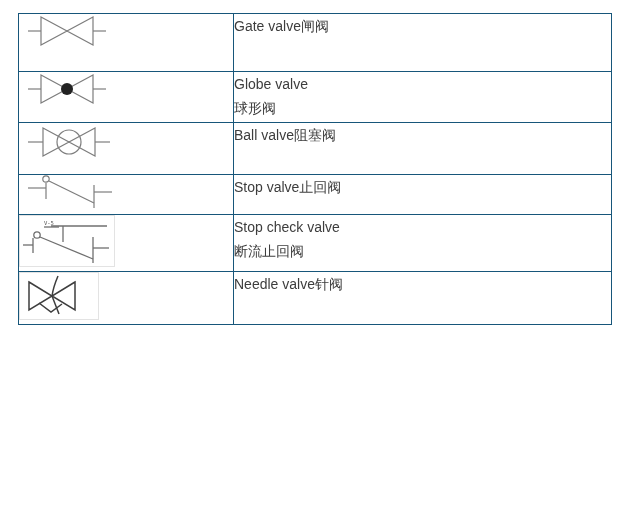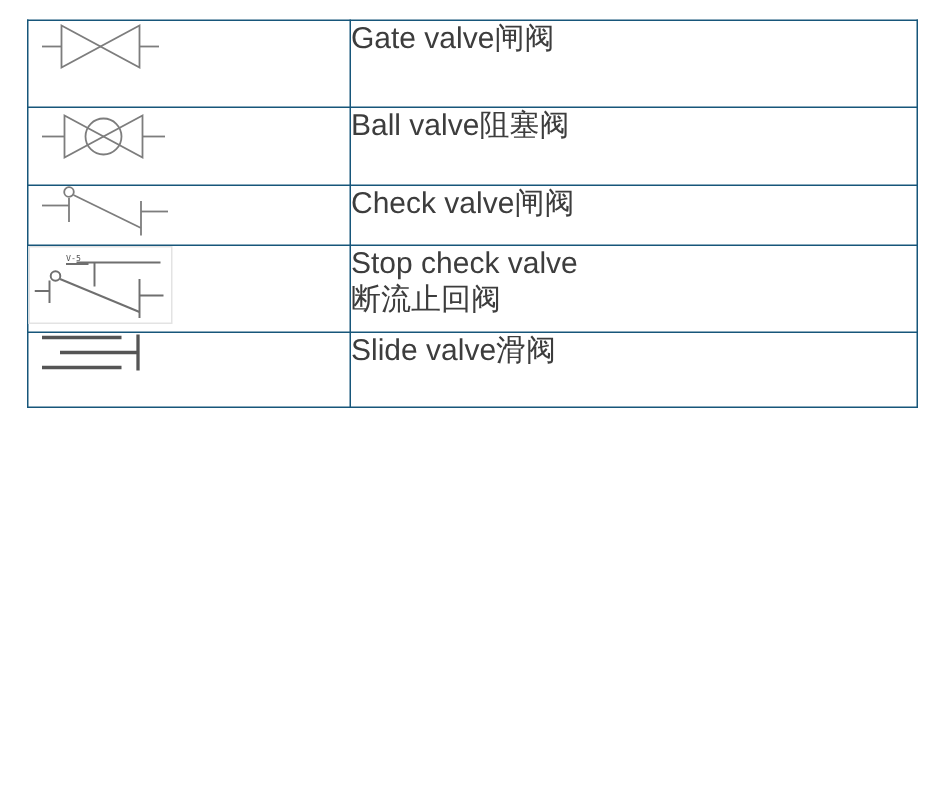--- a/index.html
+++ b/index.html
@@ -2,21 +2,21 @@
 <html><head>
 <meta charset="utf-8">
 <style>
   html,body{margin:0;padding:0;background:#fff;}
   .page{position:relative;width:631px;height:526px;background:#fff;overflow:hidden;
         font-family:"Liberation Sans","DejaVu Sans",sans-serif;}
   table.valve-table{position:absolute;left:18px;top:13px;width:594px;
         border-collapse:collapse;table-layout:fixed;}
   table.valve-table td{border:1.5px solid #17567a;vertical-align:top;padding:0;}
   td.sym-cell{width:214px;vertical-align:middle;padding-left:20px;}
-  td.label-cell{padding:12px 10px 0 25px;color:#3d3d3d;font-size:20px;line-height:24px;}
+  td.label-cell{padding:12px 10px 0 25px;color:#3d3d3d;font-size:14px;line-height:24px;}
   .lbl{white-space:nowrap;}
   svg{display:block;}
   .plain-sym{margin-left:9px;}
   .m2{margin-left:2px;}
   .sym-box{display:inline-block;border:1px solid #e3e3e3;background:#fff;padding:2px 3px;}
   
   .s-light line,.s-light polyline,.s-light polygon,.s-light path,.s-light circle
       {stroke:#7d7d7d;stroke-width:1.2;fill:none;}
   .s-mid line,.s-mid polyline,.s-mid polygon,.s-mid path,.s-mid circle
       {stroke:#6f6f6f;stroke-width:1.3;fill:none;}
@@ -44,20 +44,35 @@
         <polygon points="65,3 39,17 65,31"></polygon>
         <line x1="65" y1="17" x2="78" y2="17"></line>
       </svg>
     </td>
     <td class="label-cell">
       <div class="lbl">Gate valve闸阀</div>
     </td>
   </tr>
 
 
+  <tr style="height:51px">
+    <td class="sym-cell">
+      <svg class="plain-sym s-light" width="78" height="34" viewBox="0 0 78 34">
+        <line x1="0" y1="17" x2="13" y2="17"></line>
+        <polygon points="13,3 39,17 13,31"></polygon>
+        <polygon points="65,3 39,17 65,31"></polygon>
+        <line x1="65" y1="17" x2="78" y2="17"></line>
+        <circle class="fill-black" cx="39" cy="17" r="6"></circle>
+      </svg>
+    </td>
+    <td class="label-cell">
+      <div class="lbl">Globe valve</div>
+      <div class="lbl">球形阀</div>
+    </td>
+  </tr>
 
   <tr style="height:52px">
     <td class="sym-cell">
       <svg class="plain-sym s-light" width="82" height="38" viewBox="0 0 82 38">
         <line x1="0" y1="19" x2="15" y2="19"></line>
         <polygon points="15,5 41,19 15,33"></polygon>
         <polygon points="67,5 41,19 67,33"></polygon>
         <line x1="67" y1="19" x2="82" y2="19"></line>
         <circle cx="41" cy="19" r="12"></circle>
       </svg>
@@ -72,21 +87,21 @@
       <svg class="plain-sym s-light" width="84" height="34" viewBox="0 0 84 34">
         <line x1="0" y1="13" x2="18" y2="13"></line>
         <circle cx="18" cy="4" r="3.2"></circle>
         <line x1="18" y1="8" x2="18" y2="24"></line>
         <line x1="21" y1="6" x2="66" y2="28"></line>
         <line x1="66" y1="10" x2="66" y2="33"></line>
         <line x1="66" y1="17" x2="84" y2="17"></line>
       </svg>
     </td>
     <td class="label-cell">
-      <div class="lbl">Check valve闸阀</div>
+      <div class="lbl">Stop valve止回阀</div>
     </td>
   </tr>
 
 
   <tr style="height:57px">
     <td class="sym-cell">
       <div class="sym-box">
         <svg class="s-mid" width="88" height="46" viewBox="0 0 88 46">
           <line x1="28" y1="8" x2="84" y2="8"></line>
           <text class="tiny-tag" x="21" y="7">V-5</text>
@@ -100,31 +115,33 @@
           <line x1="70" y1="30" x2="86" y2="30"></line>
         </svg>
       </div>
     </td>
     <td class="label-cell">
       <div class="lbl">Stop check valve</div>
       <div class="lbl">断流止回阀</div>
     </td>
   </tr>
 
-
-  <tr style="height:50px">
+  <tr style="height:52px">
     <td class="sym-cell">
-      <svg class="plain-sym slide-stroke" width="66" height="26" viewBox="0 0 66 26">
-        <line x1="0" y1="3" x2="53" y2="3"></line>
-        <line x1="12" y1="13" x2="64" y2="13"></line>
-        <line x1="64" y1="1" x2="64" y2="25"></line>
-        <line x1="0" y1="23" x2="53" y2="23"></line>
-      </svg>
+      <div class="sym-box">
+        <svg class="s-dark" width="72" height="42" viewBox="0 0 72 42">
+          <polygon points="6,7 29,21 6,35"></polygon>
+          <polygon points="52,7 29,21 52,35"></polygon>
+          <path d="M35,1 C32,8 30,14 29,21 L36,39"></path>
+          <path d="M16,28 L28,37 L39,29"></path>
+        </svg>
+      </div>
     </td>
     <td class="label-cell">
-      <div class="lbl">Slide valve滑阀</div>
+      <div class="lbl">Needle valve针阀</div>
     </td>
   </tr>
+
 
 
 </tbody>
     </table>
 </div>
 
 </body></html>

